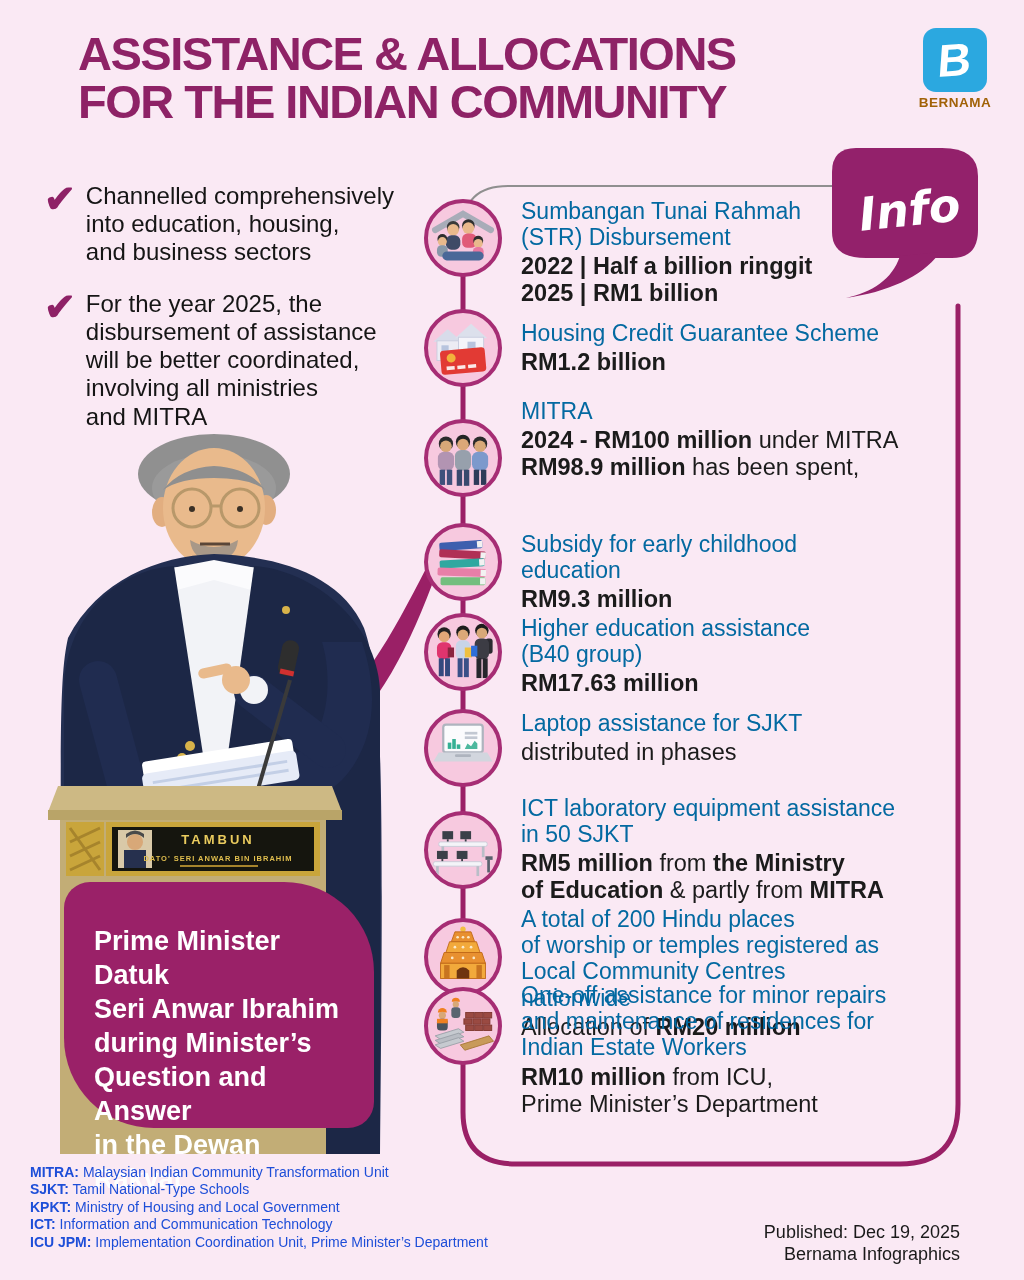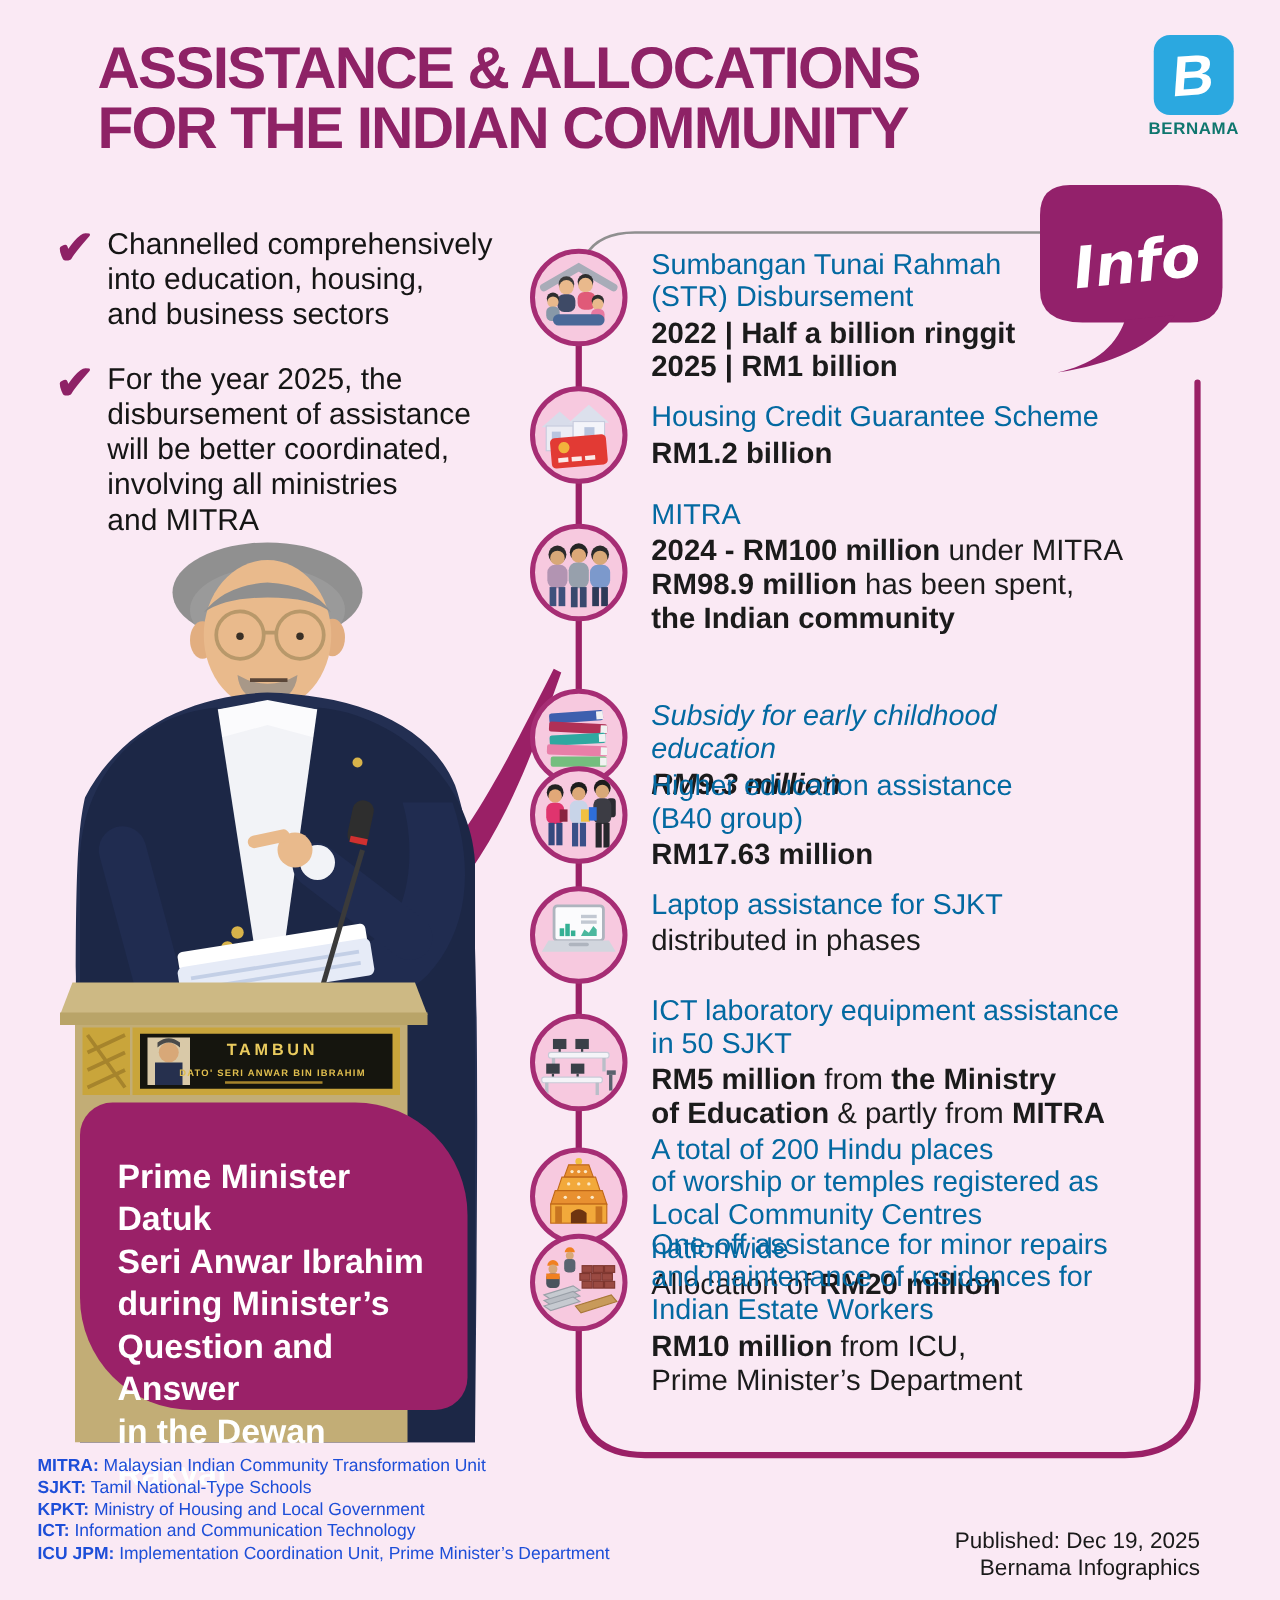--- a/index.html
+++ b/index.html
@@ -6,21 +6,21 @@
   .page{position:relative;width:1024px;height:1280px;overflow:hidden;background:#FAE9F4;
         font-family:"Liberation Sans",sans-serif;color:#1b1b1b;}
 
   
   .title{position:absolute;left:78px;top:30px;width:830px;color:#8E2266;
          font-weight:bold;font-size:47px;line-height:1.02;letter-spacing:-1.5px;}
   .logo{position:absolute;left:910px;top:28px;width:90px;text-align:center;}
   .logo-box{width:64px;height:64px;margin:0 auto;background:#2BA8E0;border-radius:13px;
             display:flex;align-items:center;justify-content:center;}
   .logo-b{color:#fff;font-size:46px;font-weight:bold;transform:skewX(-8deg) rotate(-4deg);}
-  .logo-name{margin-top:3px;color:#0f766e;font-weight:bold;font-size:13.5px;letter-spacing:.5px;}
+  .logo-name{margin-top:3px;color:#a16207;font-weight:bold;font-size:13.5px;letter-spacing:.5px;}
 
   
   .info-svg{position:absolute;left:822px;top:138px;}
   .info-text{font-family:"DejaVu Sans",sans-serif;font-style:italic;font-weight:bold;
              fill:#fff;font-size:46px;}
 
   
   .bullets{position:absolute;left:44px;top:182px;width:390px;}
   .bullet{display:flex;gap:10px;margin-bottom:24px;}
   .check{color:#8E2166;font-size:38px;line-height:.9;font-weight:bold;flex:0 0 auto;}
@@ -237,24 +237,23 @@
             <circle cx="58" cy="26" r="6.5" fill="#D8A878"></circle>
             <rect x="49" y="32" width="18" height="21" rx="7" fill="#7C99CC"></rect>
             <rect x="51" y="52" width="6" height="17" fill="#2E3A58"></rect>
             <rect x="59" y="52" width="6" height="17" fill="#2E3A58"></rect>
           </svg>
         </div>
         <div class="t-body">
           <div class="t-title">MITRA</div>
           <div class="t-line"><span class="seg-b">2024 - RM100 million</span><span> under MITRA</span></div>
           <div class="t-line"><span class="seg-b">RM98.9 million</span><span> has been spent,</span></div>
-          <div class="t-line"><span class="seg-b">the Indian community</span></div>
-        </div>
-      </div>
-      <div class="t-item" style="top: 559px; font-style: italic;">
+        </div>
+      </div>
+      <div class="t-item" style="top: 531px;">
         <div class="t-icon" style="top: -8px;">
           <svg viewBox="0 0 78 78">
             <g transform="rotate(-4 39 40)">
               <rect x="14" y="16" width="48" height="9" rx="2" fill="#3E5FAE"></rect>
               <rect x="56" y="17" width="6" height="7" fill="#F2F2F2"></rect>
             </g>
             <g transform="rotate(3 39 40)">
               <rect x="12" y="26" width="52" height="9" rx="2" fill="#B03056"></rect>
               <rect x="58" y="27" width="6" height="7" fill="#F2F2F2"></rect>
             </g>

